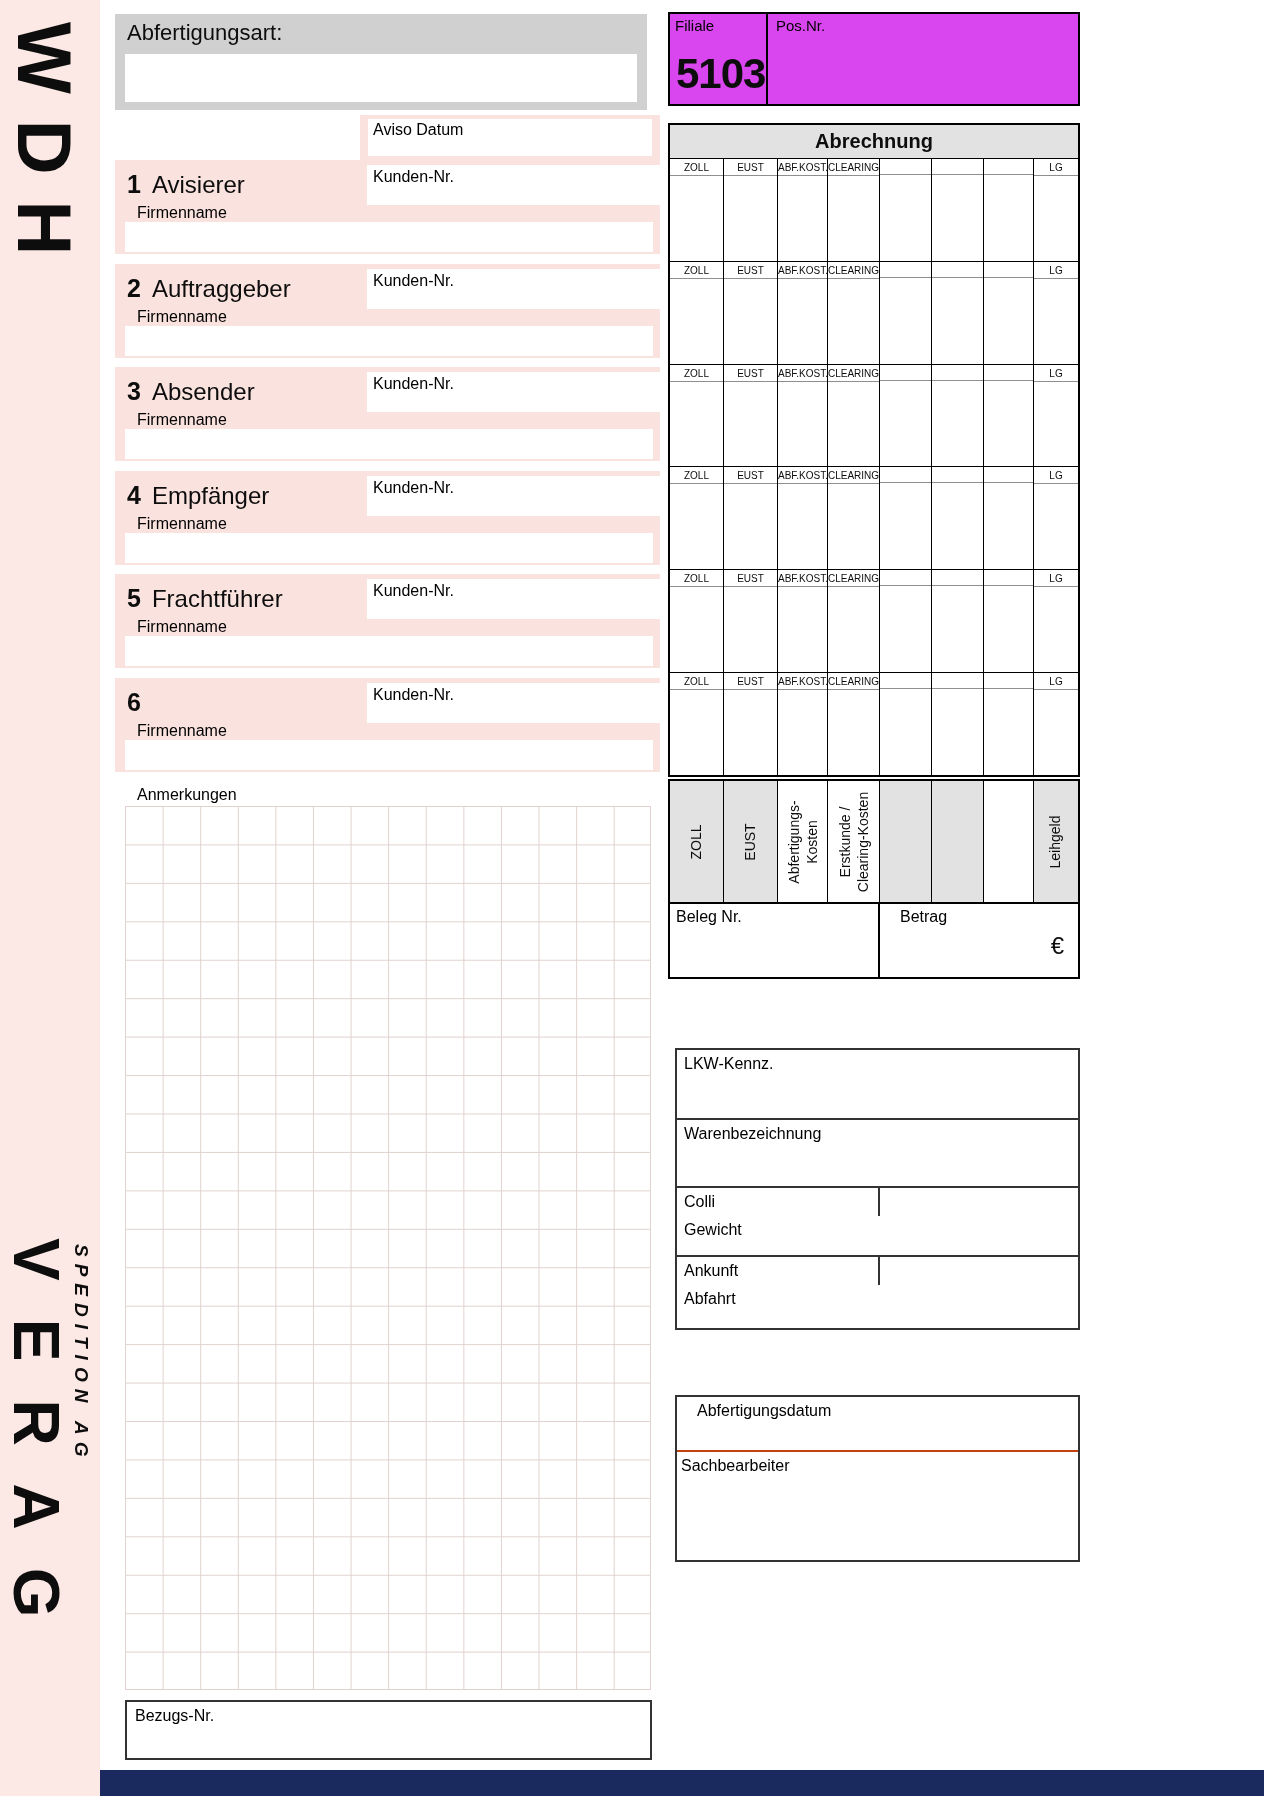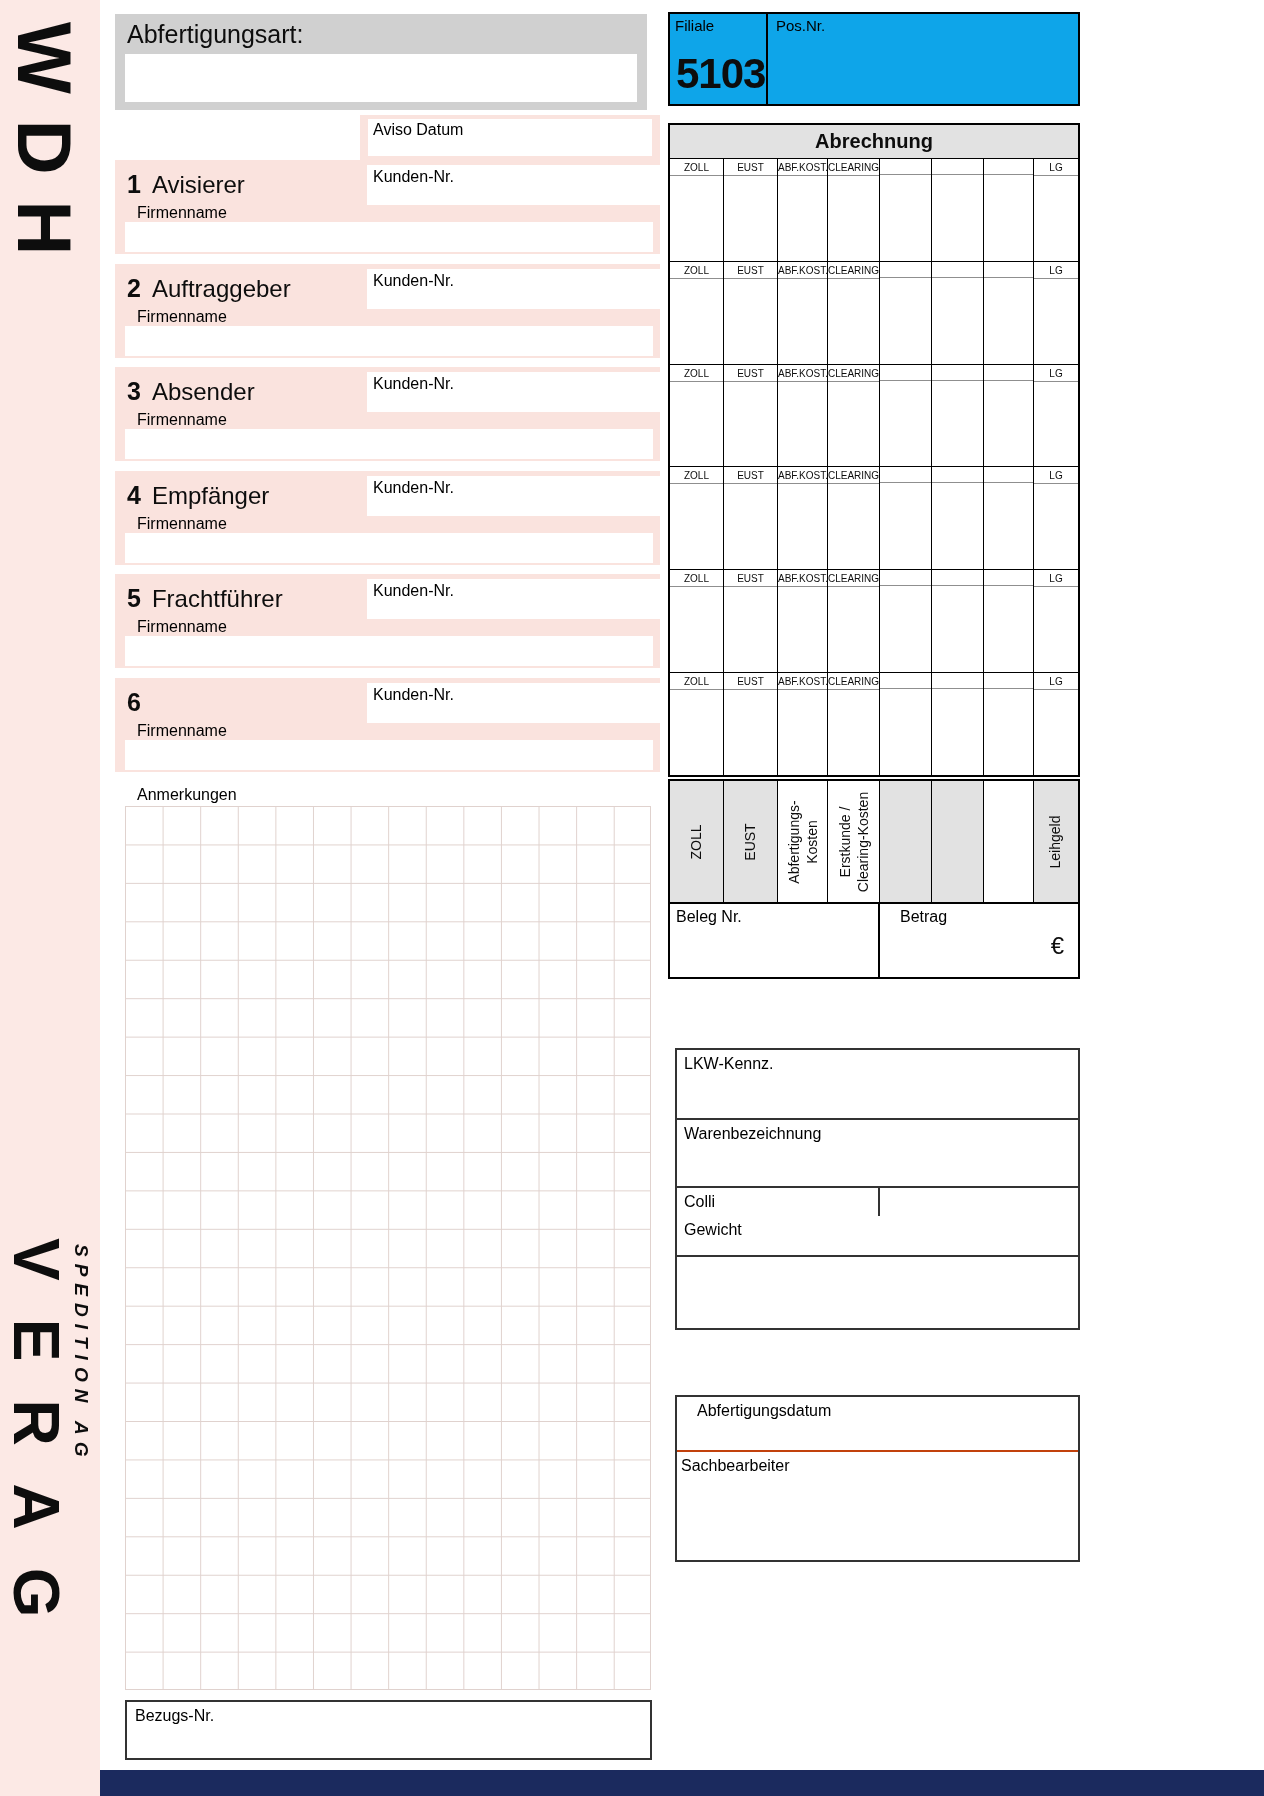--- a/index.html
+++ b/index.html
@@ -14,24 +14,24 @@
   .wdh { position:absolute; left:6px; top:22px; writing-mode:vertical-rl; font-size:76px; font-weight:bold; letter-spacing:26px; line-height:1; }
   .verag { position:absolute; left:4px; top:1238px; writing-mode:vertical-rl; font-size:64px; font-weight:bold; letter-spacing:38px; line-height:1; }
   .spedition { position:absolute; left:70px; top:1244px; writing-mode:vertical-rl; font-size:19px; font-weight:bold; font-style:italic; letter-spacing:7px; }
   .navy-bar { position:absolute; left:100px; top:1770px; width:1164px; height:26px; background:#1b2a5e; }
 
   .small-label { font-size:16px; color:#000; }
   .tiny-label { font-size:15px; color:#000; }
 
   
   .abfert-box { position:absolute; left:115px; top:14px; width:532px; height:96px; background:#d0d0d0; }
-  .abfert-label { position:absolute; left:12px; top:6px; font-size:25px; }
+  .abfert-label { position:absolute; left:12px; top:6px; font-size:22px; }
   .abfert-input { position:absolute; left:10px; top:40px; width:512px; height:48px; background:#fff; }
 
-  .top-right { position:absolute; left:668px; top:12px; width:412px; height:94px; border:2px solid #000; display:flex; background:#0ea5e9; }
+  .top-right { position:absolute; left:668px; top:12px; width:412px; height:94px; border:2px solid #000; display:flex; background:#d946ef; }
   .filiale-cell { width:98px; border-right:2px solid #000; position:relative; padding:3px 5px; }
   .filiale-value { position:absolute; left:6px; bottom:6px; font-size:42px; font-weight:bold; letter-spacing:-1px; }
   .posnr-cell { flex:1; padding:3px 8px; }
 
   
   .aviso { position:absolute; left:360px; top:115px; width:300px; height:45px; background:#fae3de; }
   .aviso-input { position:absolute; left:8px; top:4px; right:8px; bottom:4px; background:#fff; padding:2px 0 0 5px; }
 
   
   .section { position:absolute; left:115px; width:545px; height:94px; background:#fae3de; }
@@ -409,20 +409,28 @@
       <span class="small-label">Warenbezeichnung</span>
     </div>
     <div class="det-split r3">
       <div class="cell-l">
         <span class="small-label">Colli</span>
       </div>
       <div class="cell-r">
         <span class="small-label">Gewicht</span>
       </div>
     </div>
+    <div class="det-split r4">
+      <div class="cell-l">
+        <span class="small-label">Ankunft</span>
+      </div>
+      <div class="cell-r">
+        <span class="small-label">Abfahrt</span>
+      </div>
+    </div>
   </div>
 
   <div class="datum-block">
     <div class="datum-row1">
       <span class="small-label">Abfertigungsdatum</span>
     </div>
     <div class="datum-row2">
       <span class="small-label">Sachbearbeiter</span>
     </div>
   </div>

